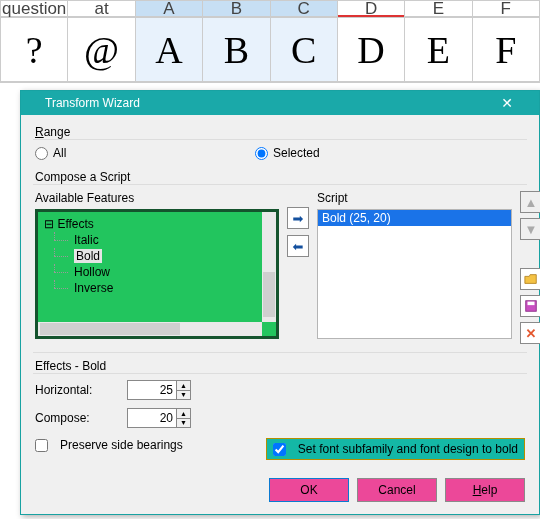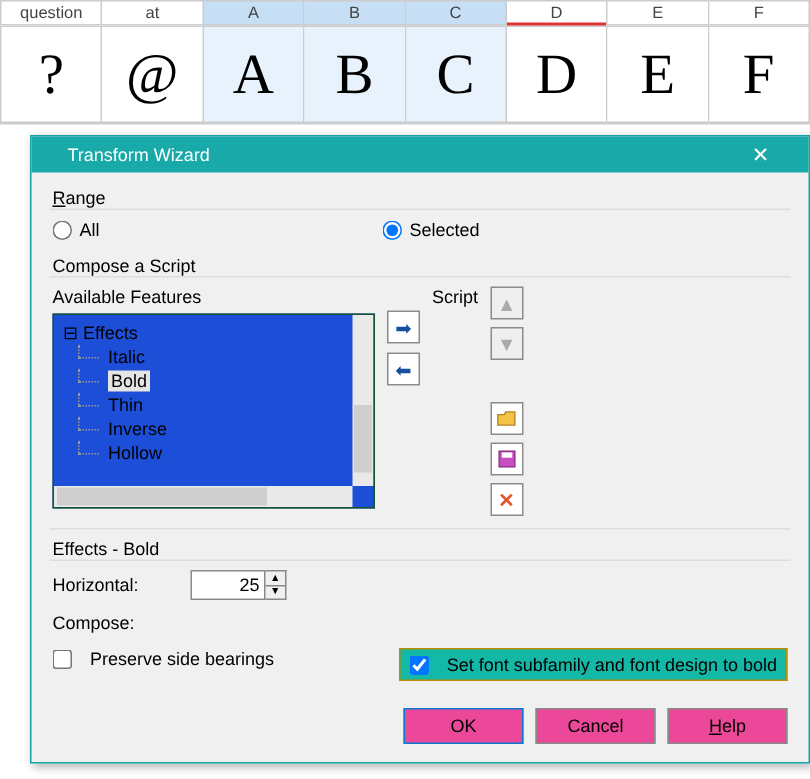--- a/index.html
+++ b/index.html
@@ -1,40 +1,40 @@
 <!DOCTYPE html>
 <html><head>
 <meta charset="utf-8">
 <style>
 *{box-sizing:border-box;margin:0;padding:0;font-family:"Segoe UI",Tahoma,sans-serif;font-size:12px}
 body{background:#fff;width:540px;height:519px;overflow:hidden;position:relative}
 .grid{display:flex;border-bottom:1px solid #ccc}
 .gh{height:18px;display:flex}
-.gh .c{flex:1;border:1px solid #ccc;border-left:none;display:flex;align-items:center;justify-content:center;font-size:11px;background:#fff;color:#444}
+.gh .c{flex:1;border:1px solid #ccc;border-left:none;display:flex;align-items:center;justify-content:center;font-size:17px;background:#fff;color:#444}
 .gh .c.first{border-left:1px solid #ccc}
 .gh .c.sel{background:#c7dff4}
 .gh .c.red{position:relative}
 .gh .c.red::after{content:"";position:absolute;bottom:-1px;left:0;right:0;height:2px;background:#d33}
 .gr{height:65px;display:flex}
 .gr .c{flex:1;border:1px solid #ccc;border-left:none;border-top:none;display:flex;align-items:center;justify-content:center;font:38px "Times New Roman",serif;background:#fff}
 .gr .c.first{border-left:1px solid #ccc}
 .gr .c.sel{background:#e8f2fc}
 .dlg{position:absolute;top:90px;left:20px;width:520px;border:1px solid #18a2a2;background:#f0f0f0;box-shadow:2px 2px 6px rgba(0,0,0,.3)}
 .tb{background:#1aa9a9;height:24px;display:flex;align-items:center;padding:0 24px;color:#fff;font-size:12px;justify-content:space-between}
 .close{width:16px;height:16px;display:flex;align-items:center;justify-content:center;font-size:14px;cursor:pointer}
 .body{padding:10px 14px 12px}
 .sec{margin-bottom:8px}
 .lbl{display:block;margin-bottom:4px}
 .u{text-decoration:underline}
 .radios{display:flex;gap:0;margin-top:2px}
 .radios label{display:flex;align-items:flex-end;gap:5px}
 .radios .sp{display:inline-block;width:220px}
 hr.sep{border:none;border-top:1px solid #ddd;margin:8px -2px 6px}
 .row{display:flex;gap:8px}
-.tree{border:1px solid #14532d;background:#1d4ed8;height:130px;overflow:auto;padding:4px 6px;position:relative;width:215px}
+.tree{border:3px solid #14532d;background:#22c55e;height:130px;overflow:auto;padding:4px 6px;position:relative;width:244px}
 .tree ul{list-style:none;padding-left:0}
 .tree li{white-space:nowrap;padding:1px 0}
 .tree li.root::before{content:"⊟ ";}
 .tree li.leaf{padding-left:30px;position:relative}
 .tree li.leaf::before{content:"";position:absolute;left:10px;top:0;bottom:50%;border-left:1px dotted #999}
 .tree li.leaf::after{content:"";position:absolute;left:10px;top:50%;width:14px;border-top:1px dotted #999}
 .tree li.leaf.sel span{background:#e5e5e5;padding:0 2px}
 .tree .sb{position:absolute;right:0;top:0;bottom:14px;width:14px;background:#e9e9e9}
 .tree .sb .th{position:absolute;left:1px;right:1px;top:60px;height:45px;background:#cfcfcf}
 .tree .hb{position:absolute;left:0;right:14px;bottom:0;height:14px;background:#e9e9e9}
@@ -112,38 +112,40 @@
       <span class="lbl">Compose a Script</span>
       <hr class="sep" style="margin-top:-4px">
       <div class="row">
         <div>
           <span class="lbl">Available Features</span>
           <div class="tree">
             <ul>
               <li class="root"><span>Effects</span></li>
               <li class="leaf"><span>Italic</span></li>
               <li class="leaf sel"><span>Bold</span></li>
-              <li class="leaf"><span>Thin</span></li>
+              <li class="leaf"><span>Hollow</span></li>
               <li class="leaf"><span>Inverse</span></li>
-              <li class="leaf"><span>Hollow</span></li>
             </ul>
             <div class="sb">
                 <div class="th"></div>
               </div>
             <div class="hb">
                 <div class="th"></div>
               </div>
           </div>
         </div>
         <div class="midbtns">
           <div class="sq">➡</div>
           <div class="sq">⬅</div>
         </div>
         <div>
           <span class="lbl">Script</span>
+          <div class="list">
+            <div class="item">Bold (25, 20)</div>
+          </div>
         </div>
         <div class="sidebtns">
           <div class="sq" style="background:#efefef;color:#aaa">▲</div>
           <div class="sq" style="background:#efefef;color:#aaa">▼</div>
           <div style="height:18px"></div>
           <div class="sq">
               <svg viewBox="0 0 16 16">
                 <path fill="#f4c244" stroke="#b58322" d="M1 5h5l1-2h7v10H1z"></path>
               </svg>
             </div>
@@ -167,20 +169,27 @@
         <div class="spin">
           <input value="25" style="">
           <div class="ar">
               <div>▲</div>
               <div>▼</div>
             </div>
         </div>
       </div>
       <div class="frow">
         <span class="fl">Compose:</span>
+        <div class="spin">
+          <input value="20" style="">
+          <div class="ar">
+              <div>▲</div>
+              <div>▼</div>
+            </div>
+        </div>
       </div>
     </div>
     <div class="chkrow">
       <label class="chk">
           <input type="checkbox" style="">
           <span>Preserve side bearings</span>
         </label>
       <label class="chk hl">
           <input type="checkbox" checked="" style="">
           <span>Set font subfamily and font design to bold</span>

